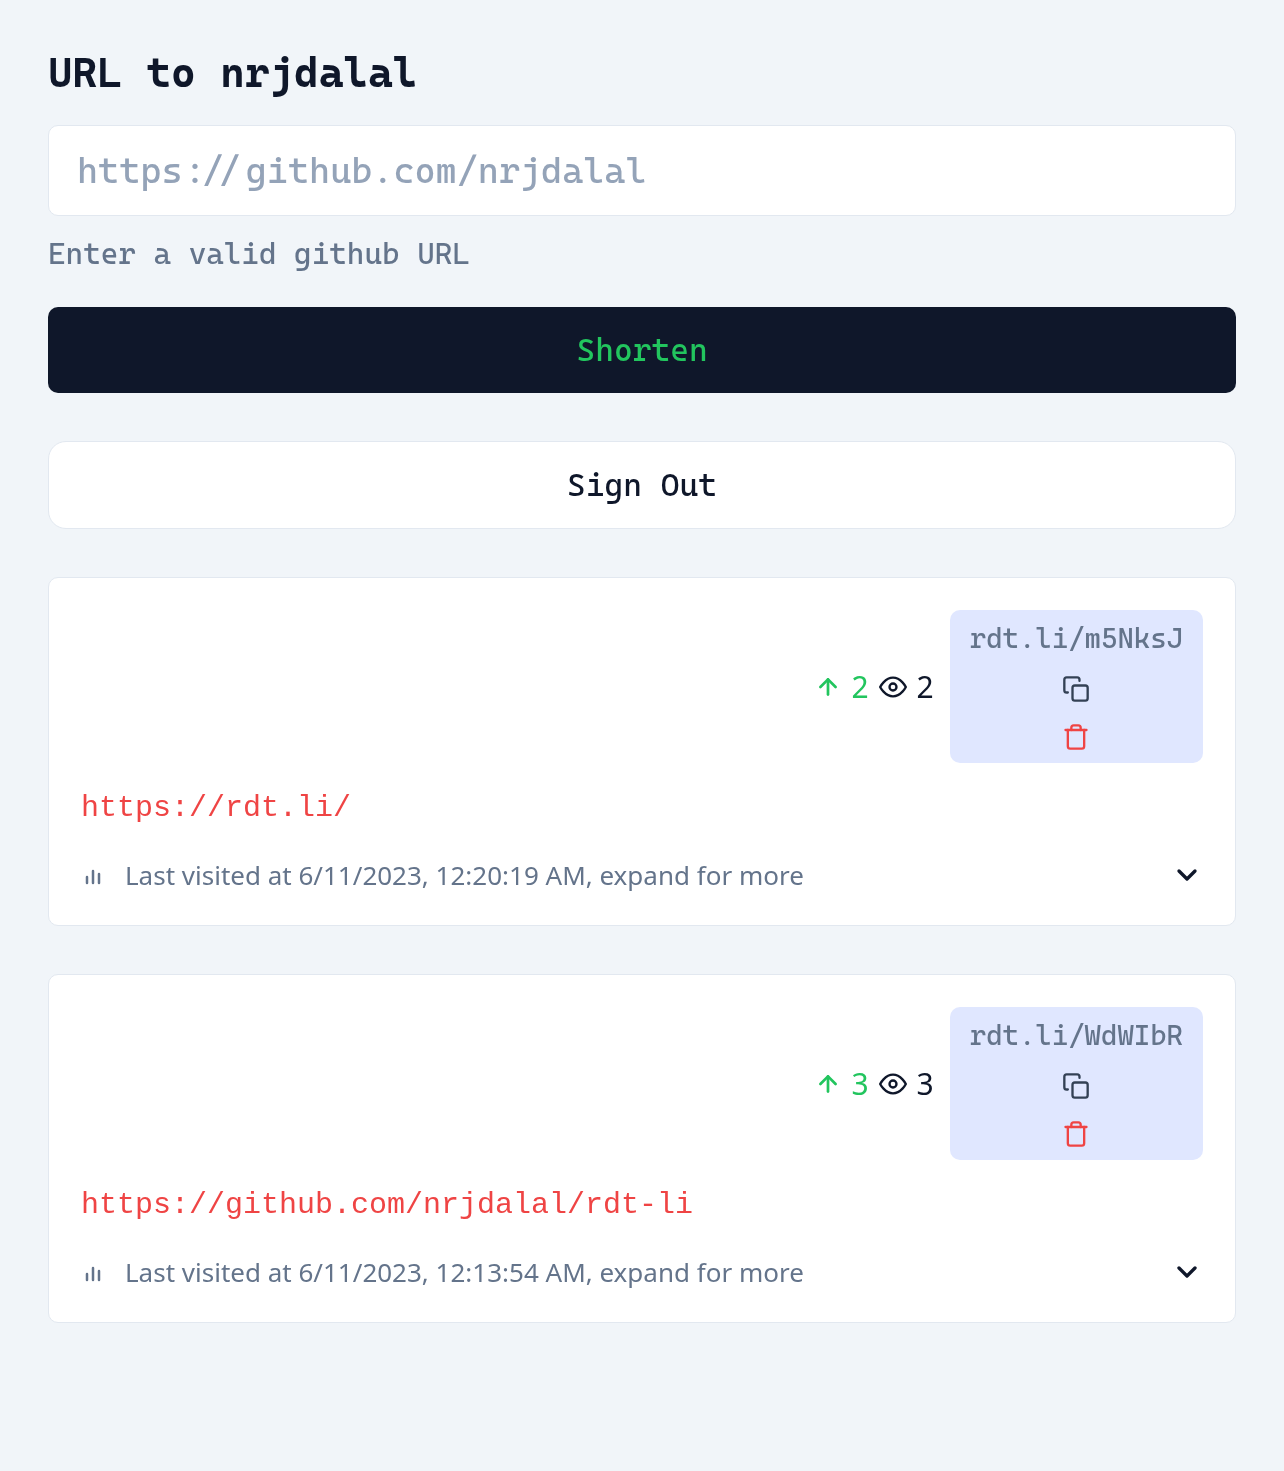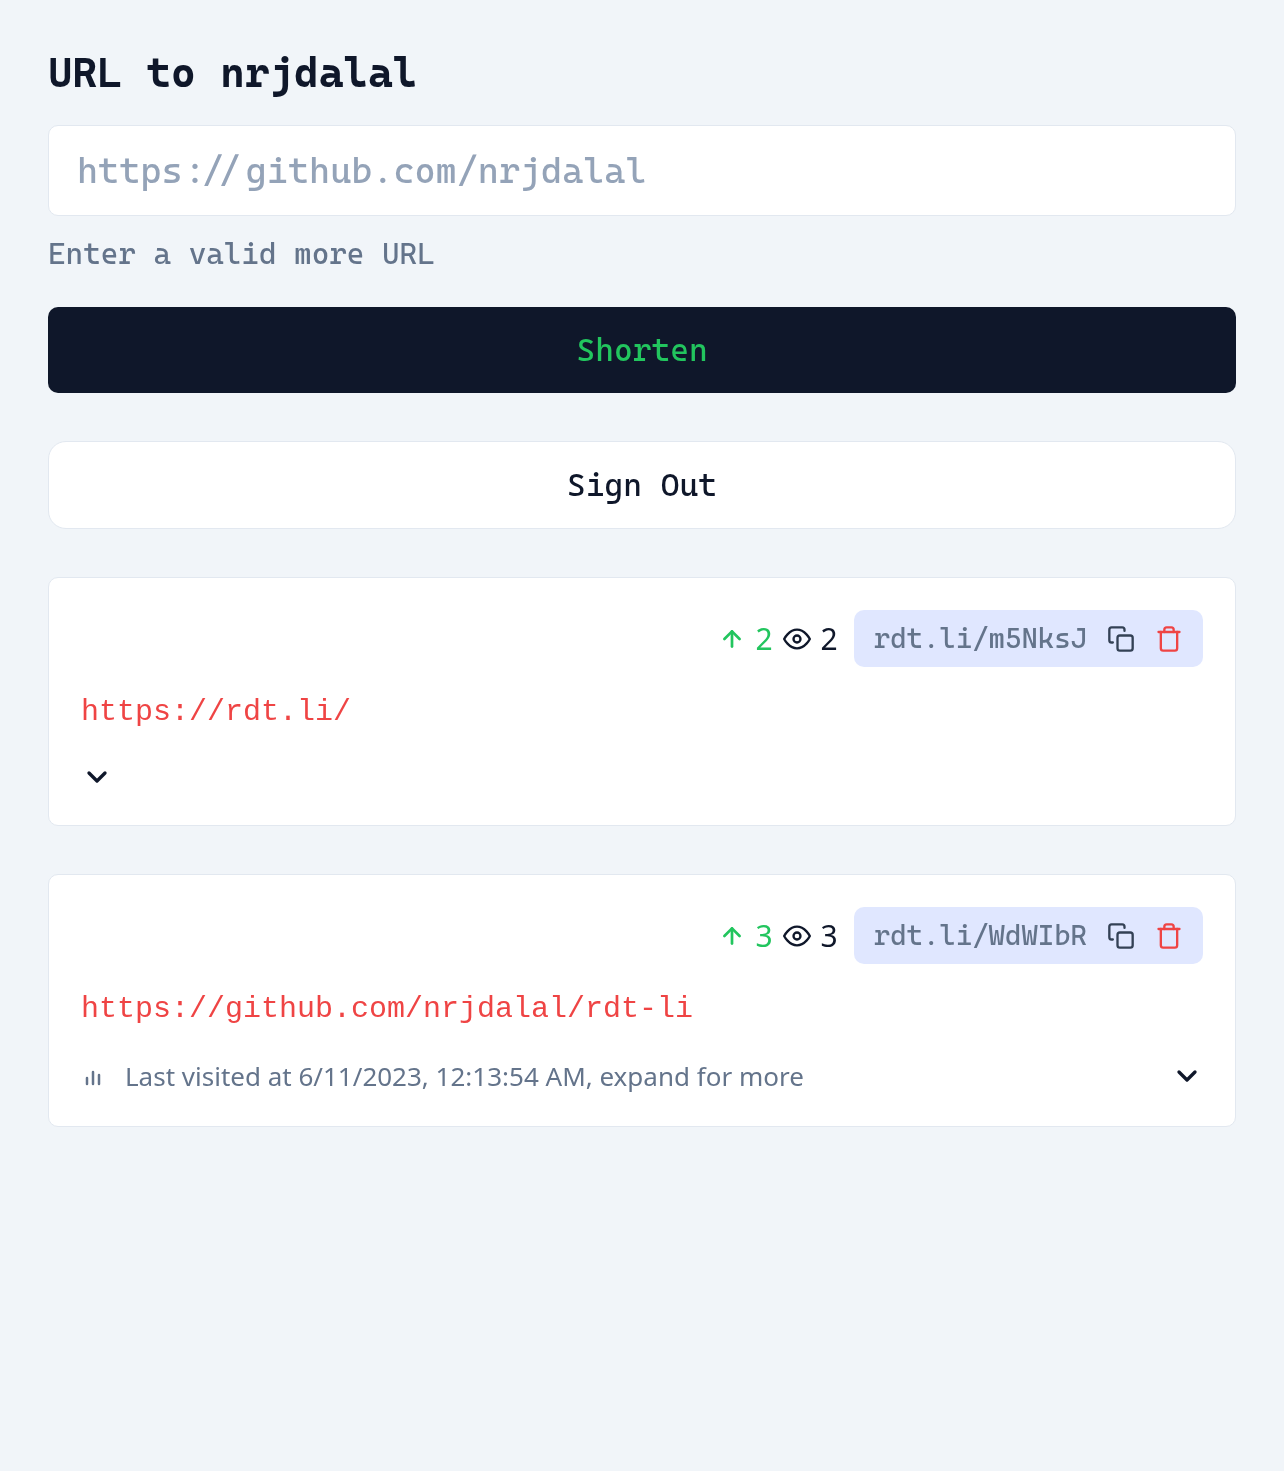--- a/index.html
+++ b/index.html
@@ -103,20 +103,21 @@
       font-size: 30px;
       font-family: ui-sans-serif, system-ui, sans-serif;
     }
     .short-link-badge {
       display: flex;
       align-items: center;
       gap: 20px;
       background-color: #e0e7ff;
       padding: 12px 20px;
       border-radius: 10px;
+      flex-direction: column;
     }
     .short-link-text {
       color: #64748b;
       font-size: 28px;
       font-family: inherit;
     }
     .copy-icon {
       color: #334155;
       stroke: #334155;
       cursor: pointer;
@@ -159,21 +160,21 @@
   </style>
 </head>
 <body>
 
 
 
 <h1 class="page-title">URL to nrjdalal</h1>
 
 <input type="text" class="url-input" placeholder="https://github.com/nrjdalal" style="">
 
-<p class="helper-text">Enter a valid more URL</p>
+<p class="helper-text">Enter a valid github URL</p>
 
 <button class="shorten-button">Shorten</button>
 
 <button class="signout-button">Sign Out</button>
 
 
 <div class="link-card">
   <div class="card-header">
     <div class="stats-group">
       <svg class="up-icon" width="26" height="26" viewBox="0 0 24 24" fill="none" stroke-width="2.5" stroke-linecap="round" stroke-linejoin="round">
@@ -194,20 +195,28 @@
         <path d="M5 15H4a2 2 0 0 1-2-2V4a2 2 0 0 1 2-2h9a2 2 0 0 1 2 2v1"></path>
       </svg>
       <svg class="delete-icon" width="28" height="28" viewBox="0 0 24 24" fill="none" stroke-width="2" stroke-linecap="round" stroke-linejoin="round">
         <polyline points="3 6 5 6 21 6"></polyline>
         <path d="M19 6v14a2 2 0 0 1-2 2H7a2 2 0 0 1-2-2V6m3 0V4a2 2 0 0 1 2-2h4a2 2 0 0 1 2 2v2"></path>
       </svg>
     </div>
   </div>
   <p class="original-url">https://rdt.li/</p>
   <div class="card-footer">
+    <div class="footer-left">
+      <svg class="chart-icon" width="24" height="24" viewBox="0 0 24 24" fill="none" stroke-width="2.5" stroke-linecap="round" stroke-linejoin="round">
+        <line x1="6" y1="20" x2="6" y2="14"></line>
+        <line x1="12" y1="20" x2="12" y2="8"></line>
+        <line x1="18" y1="20" x2="18" y2="11"></line>
+      </svg>
+      <span class="visit-info">Last visited at 6/11/2023, 12:20:19 AM, expand for more</span>
+    </div>
     <svg class="chevron-icon" width="32" height="32" viewBox="0 0 24 24" fill="none" stroke-width="2.5" stroke-linecap="round" stroke-linejoin="round">
       <polyline points="6 9 12 15 18 9"></polyline>
     </svg>
   </div>
 </div>
 
 
 <div class="link-card">
   <div class="card-header">
     <div class="stats-group">

